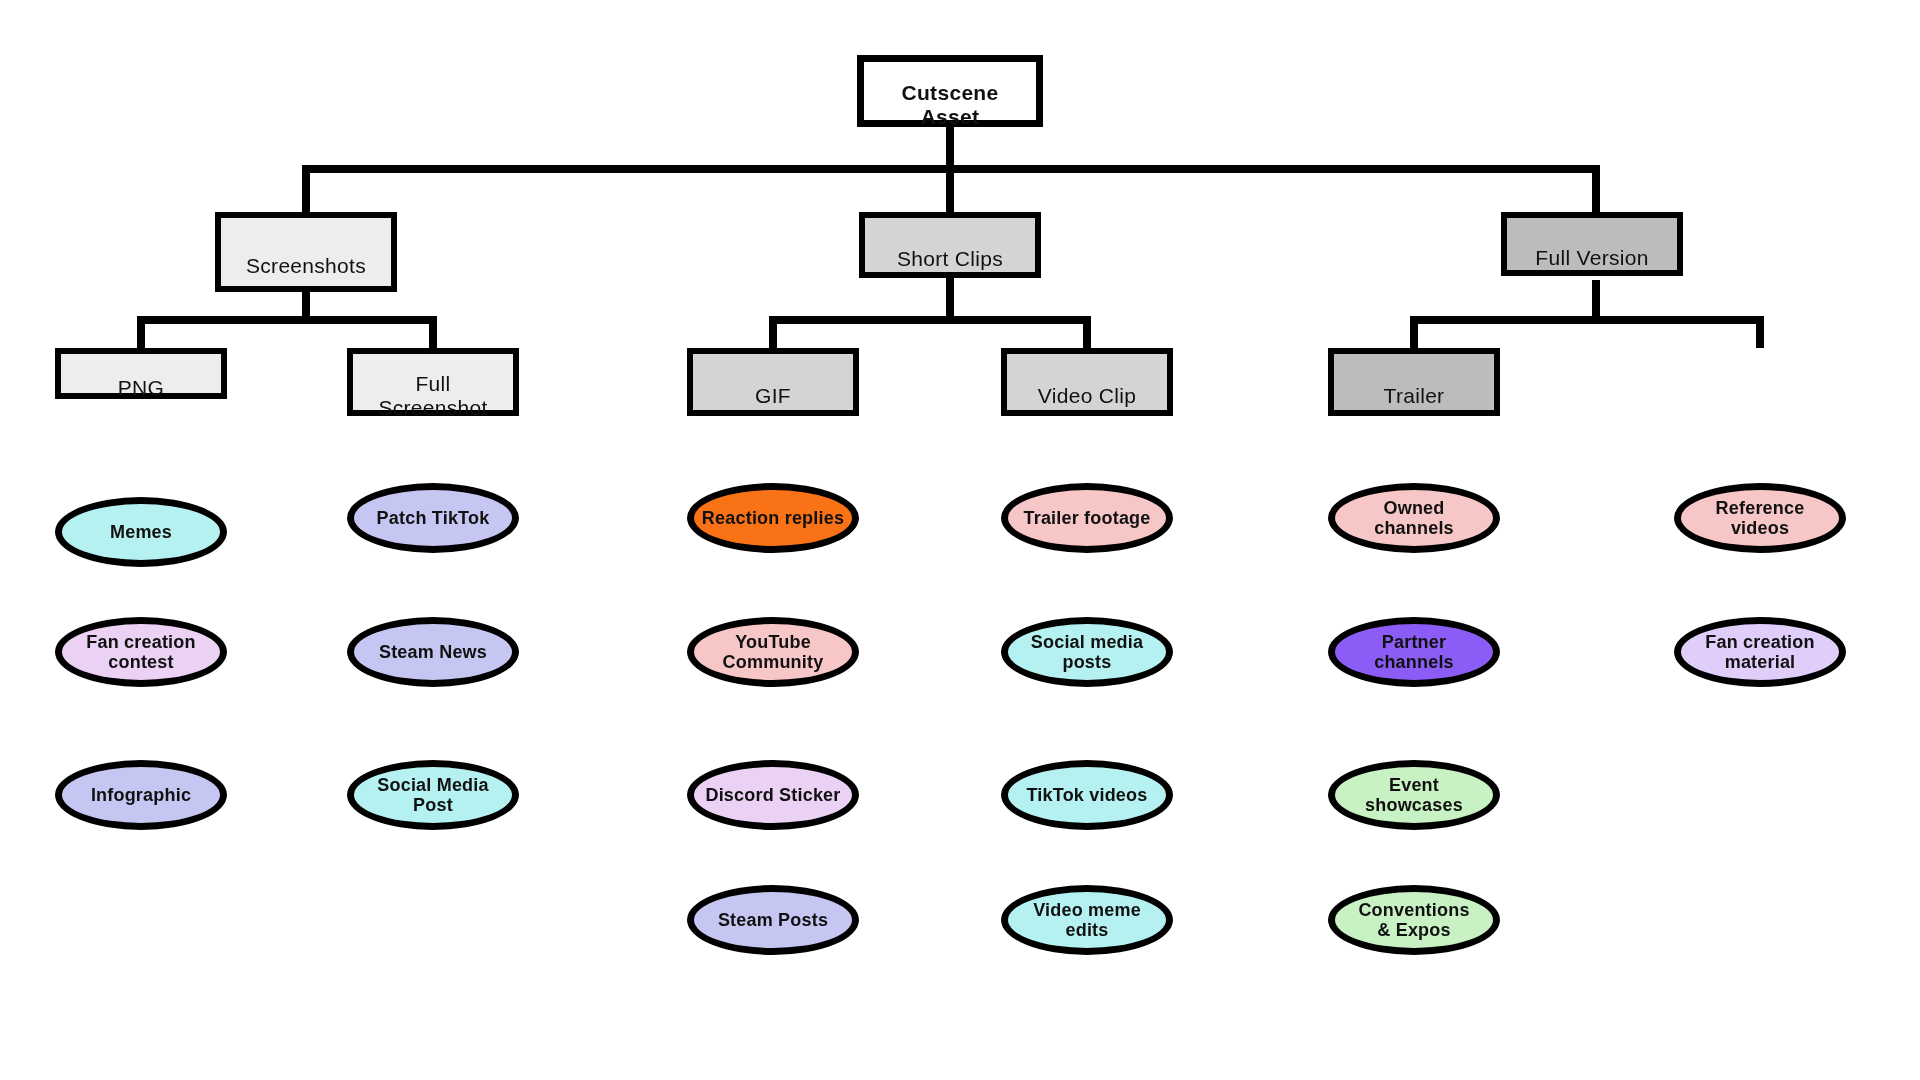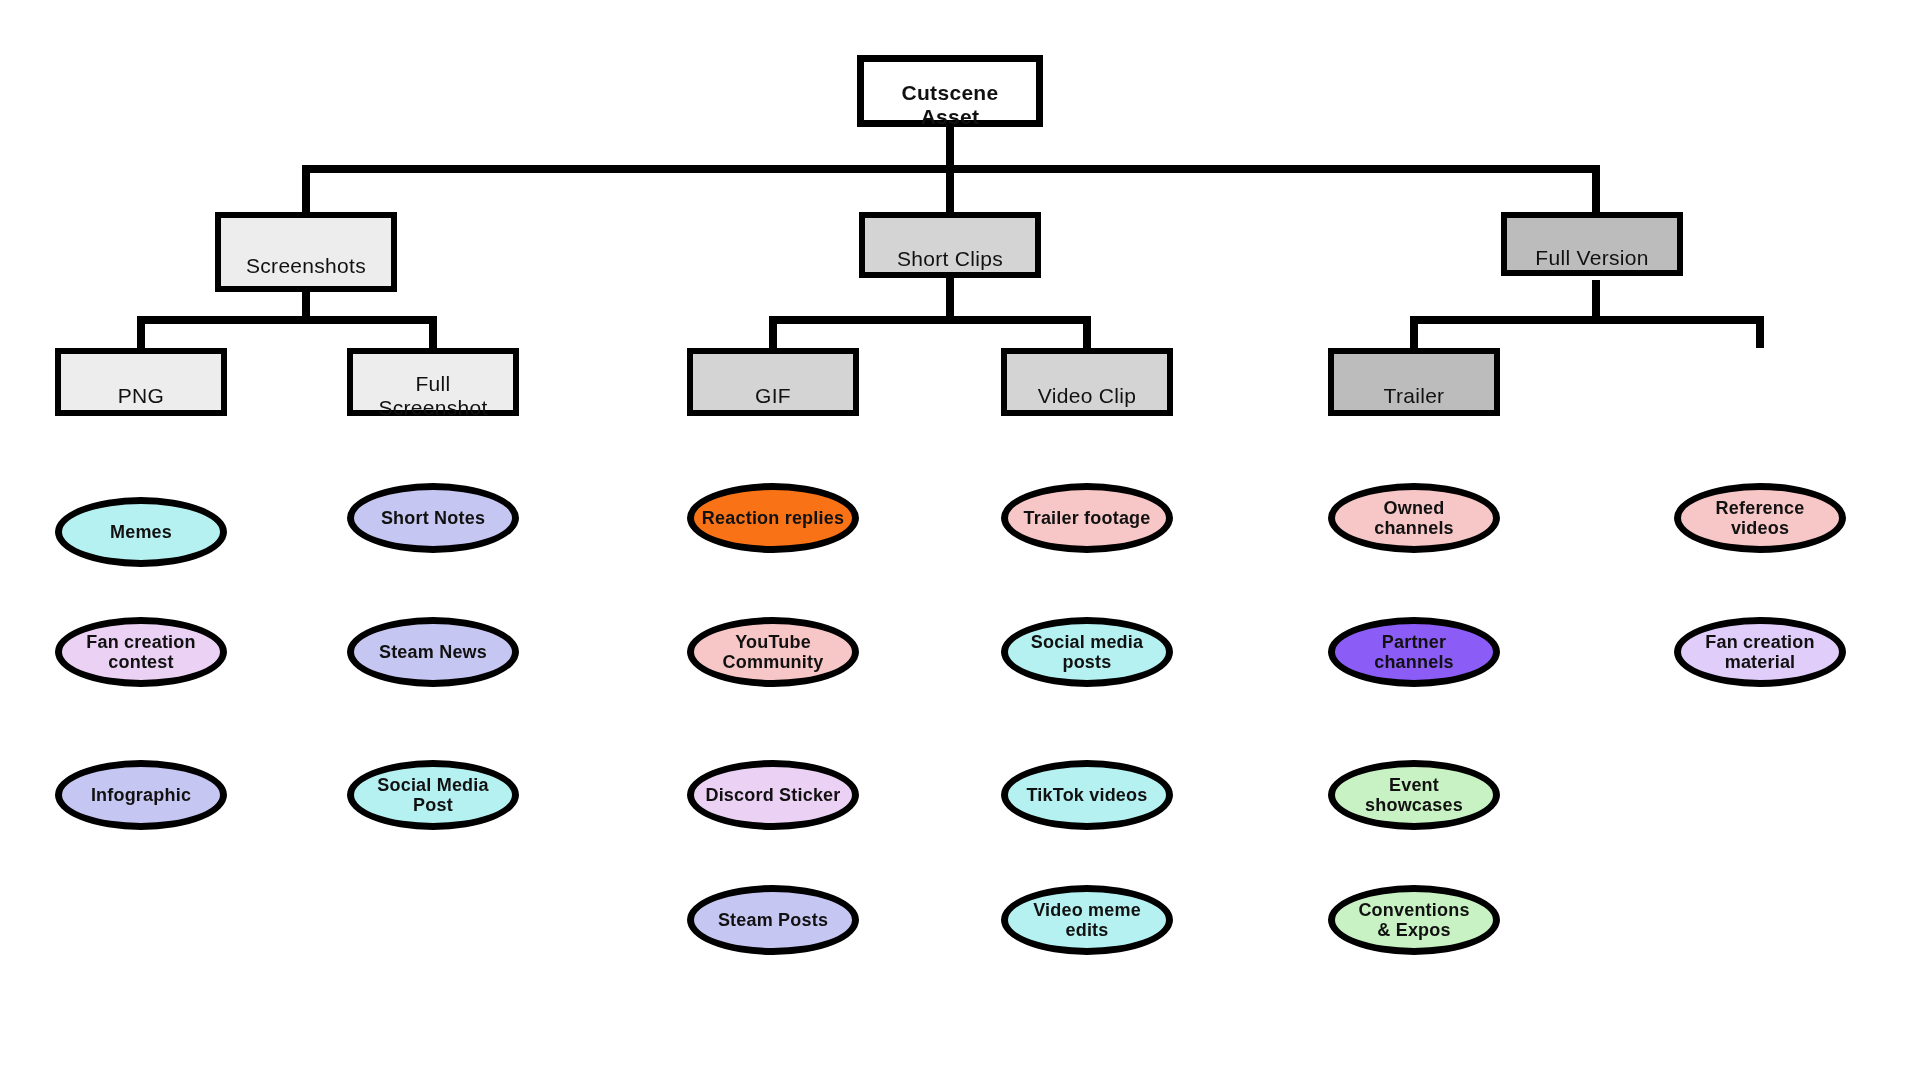--- a/index.html
+++ b/index.html
@@ -58,21 +58,21 @@
   <div class="box" style="left: 215px; top: 212px; width: 182px; height: 80px; background: rgb(237, 237, 237); justify-content: center;">
     <span>Screenshots</span>
   </div>
   <div class="box" style="left: 859px; top: 212px; width: 182px; height: 66px; background: rgb(212, 212, 212);">
     <span>Short Clips</span>
   </div>
   <div class="box" style="left: 1501px; top: 212px; width: 182px; height: 64px; background: rgb(188, 188, 188);">
     <span>Full Version</span>
   </div>
 
-  <div class="box" style="left: 55px; top: 348px; width: 172px; height: 68px; background: rgb(237, 237, 237);">
+  <div class="box" style="left: 55px; top: 348px; width: 172px; height: 51px; background: rgb(237, 237, 237);">
     <span>PNG</span>
   </div>
   <div class="box" style="left: 347px; top: 348px; width: 172px; height: 68px; background: rgb(237, 237, 237);">
     <span>Full Screenshot</span>
   </div>
   <div class="box" style="left: 687px; top: 348px; width: 172px; height: 68px; background: rgb(212, 212, 212);">
     <span>GIF</span>
   </div>
   <div class="box" style="left: 1001px; top: 348px; width: 172px; height: 68px; background: rgb(212, 212, 212);">
     <span>Video Clip</span>
@@ -86,21 +86,21 @@
   </div>
   <div class="oval" style="left: 55px; top: 617px; background: rgb(235, 209, 243);">
     <span class="olabel">Fan creation
 contest</span>
   </div>
   <div class="oval" style="left: 55px; top: 760px; background: rgb(198, 198, 242);">
     <span class="olabel">Infographic</span>
   </div>
 
   <div class="oval" style="left: 347px; top: 483px; background: rgb(198, 198, 242);">
-    <span class="olabel">Short Notes</span>
+    <span class="olabel">Patch TikTok</span>
   </div>
   <div class="oval" style="left: 347px; top: 617px; background: rgb(198, 198, 242);">
     <span class="olabel">Steam News</span>
   </div>
   <div class="oval" style="left: 347px; top: 760px; background: rgb(181, 241, 241);">
     <span class="olabel">Social Media
 Post</span>
   </div>
 
   <div class="oval" style="left: 687px; top: 483px; background: #f97316; text-align: center;">

